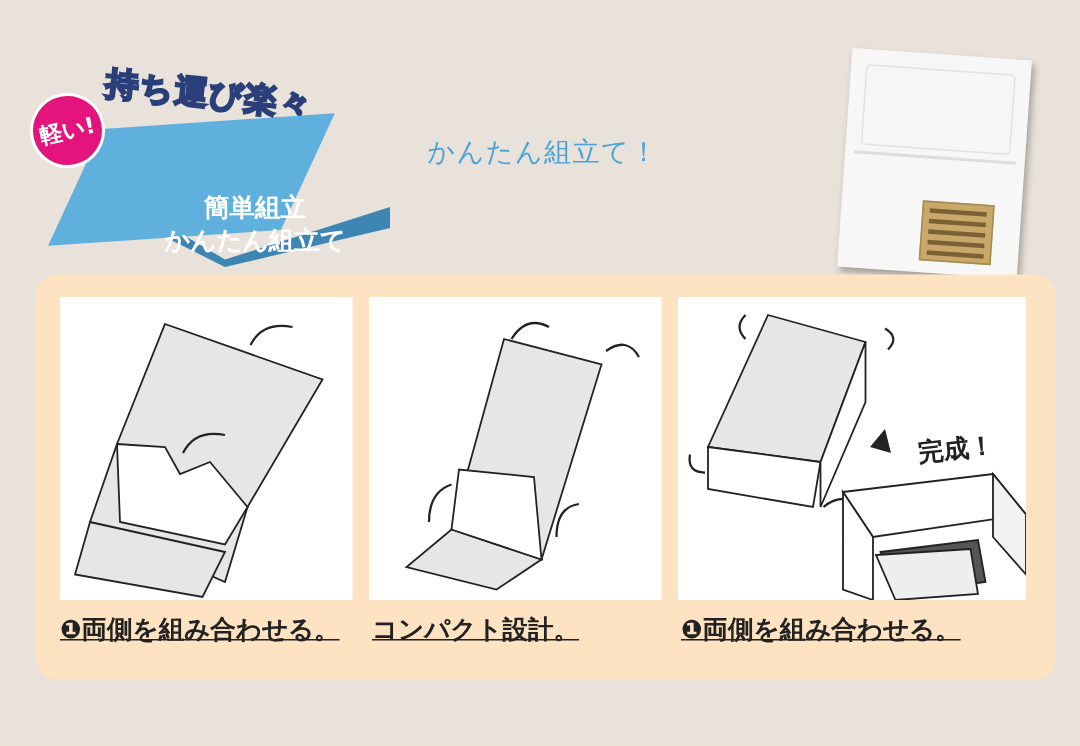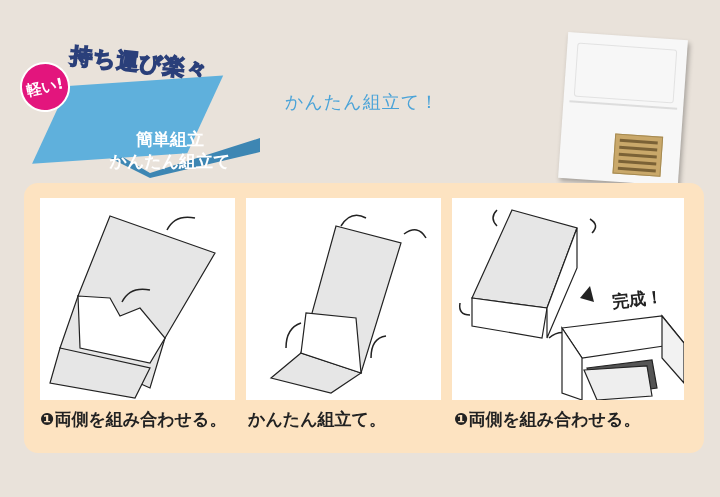--- a/index.html
+++ b/index.html
@@ -13,21 +13,21 @@
   .arc-title{position:absolute;left:52px;top:0px;font-size:22px;font-weight:bold;color:#fbe44a;-webkit-text-stroke:1.5px #2a3f7a;letter-spacing:1px;transform:rotate(6deg);}
   .tagline{position:absolute;left:285px;top:90px;color:#4aa3d8;font-size:18px;line-height:24px;letter-spacing:1px;}
   .photo{position:absolute;left:563px;top:36px;width:120px;height:146px;background:#f7f7f7;transform:rotate(4deg);box-shadow:2px 3px 5px rgba(0,0,0,.3);}
   .photo .fold{position:absolute;left:6px;right:6px;top:68px;height:2px;background:#ddd;}
   .photo .flap{position:absolute;left:10px;right:10px;top:10px;height:52px;border:1px solid #e2e2e2;border-radius:3px;}
   .photo .label{position:absolute;left:54px;top:98px;width:46px;height:38px;background:#c9a86a;border:1px solid #a58a52;}
   .photo .label i{display:block;height:3px;margin:4px 4px 0;background:#7b6236;}
   .panel{position:absolute;left:24px;top:183px;width:680px;height:270px;background:#fde3c1;border-radius:14px;}
   .box{position:absolute;top:15px;height:202px;background:#fff;}
   .box svg{position:absolute;left:0;top:0;}
-  .cap{position:absolute;top:225px;font-size:17px;font-weight:bold;color:#222;white-space:nowrap;}
+  .cap{position:absolute;top:225px;font-size:17px;font-weight:bold;color:#222;white-space:nowrap;text-decoration:underline;}
   .done{position:absolute;font-size:17px;font-weight:bold;color:#222;transform:rotate(-6deg);}
 </style>
 </head>
 <body>
 
 <div class="badge-wrap">
   <div class="slab">
     <svg width="190" height="60" viewBox="0 0 190 60">
       <polygon points="0,8 80,55 190,20 190,34 80,60 0,20" fill="#3d86b3"></polygon>
     </svg>
@@ -107,15 +107,15 @@
         <polygon points="110,130 130,160 130,202 110,195" fill="#fff"></polygon>
         <polygon points="210,118 232,145 232,185 210,160" fill="#f2f2f2"></polygon>
         <polygon points="135,170 200,162 205,190 145,198" fill="#555"></polygon>
         <polygon points="132,172 195,168 200,198 145,202" fill="#eee"></polygon>
       </g>
     </svg>
     <div class="done" style="left:160px;top:90px;">完成！</div>
   </div>
 
   <div class="cap" style="left:16px;">❶両側を組み合わせる。</div>
-  <div class="cap" style="left:224px;">かんたん組立て。</div>
+  <div class="cap" style="left:224px;">コンパクト設計。</div>
   <div class="cap" style="left:430px;">❶両側を組み合わせる。</div>
 </div>
 
 </body></html>

